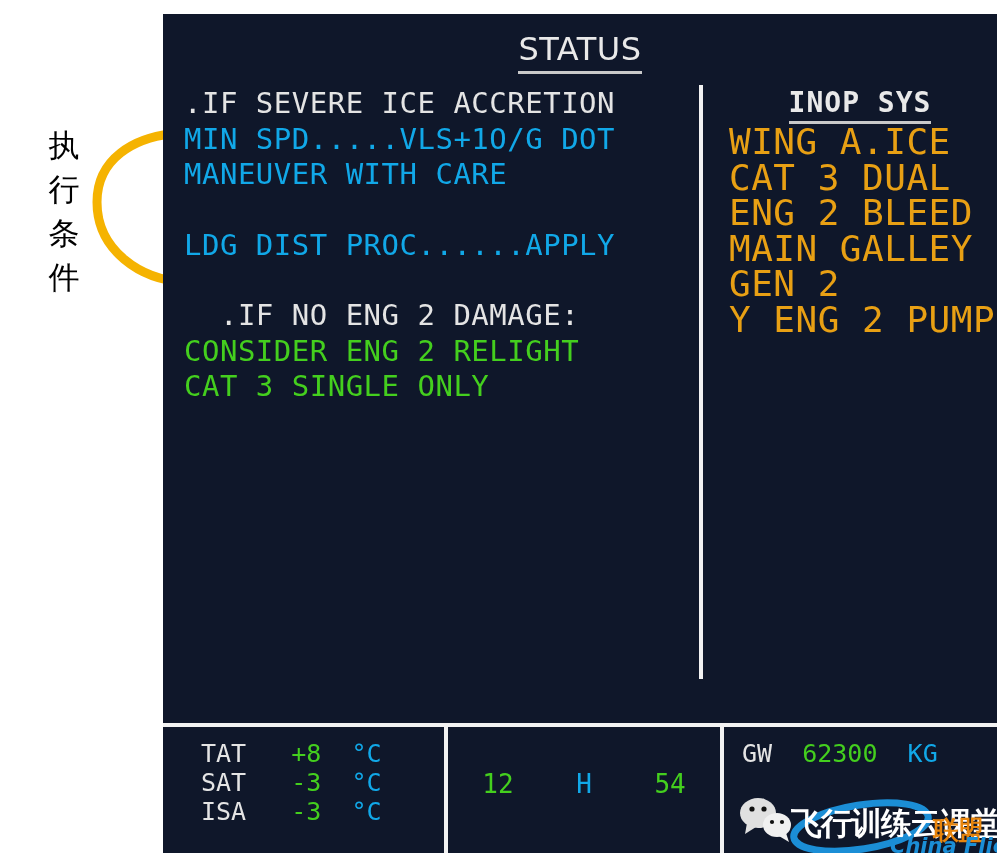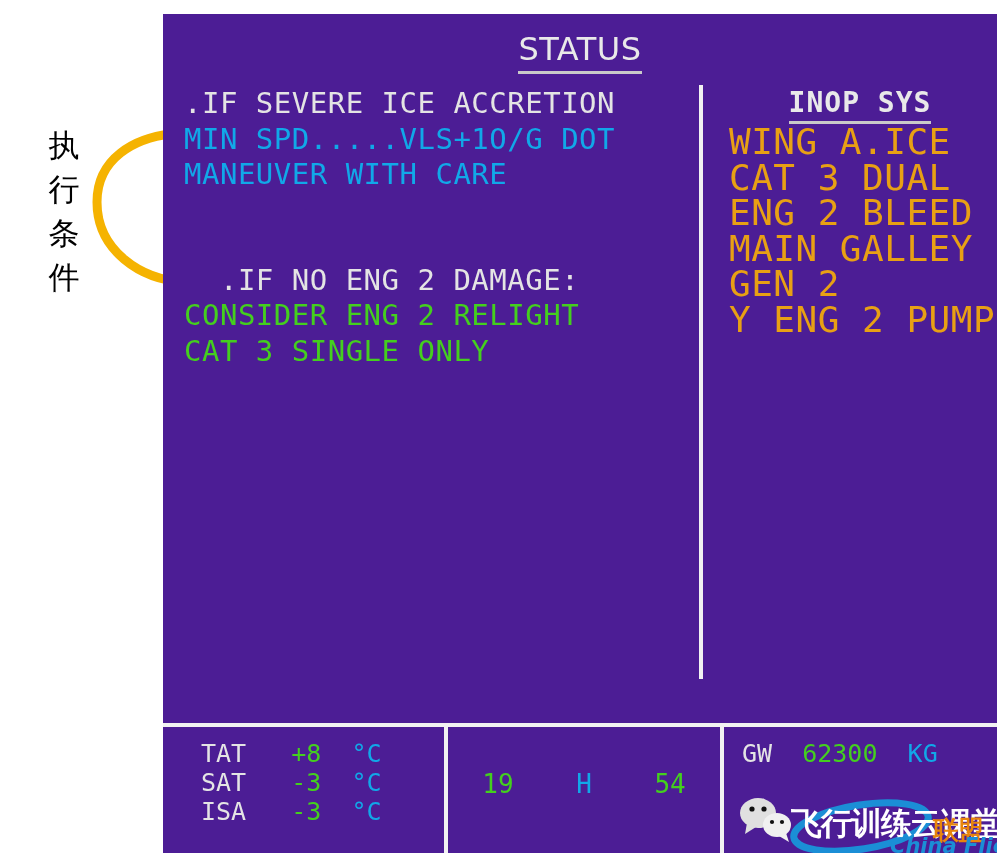--- a/index.html
+++ b/index.html
@@ -45,21 +45,21 @@
     height: 185px;
   }
 
   
   #ecam-display {
     position: absolute;
     left: 163px;
     top: 14px;
     width: 834px;
     height: 839px;
-    background: #4c1d95;
+    background: #0f172a;
   }
 
   #status-title {
     position: absolute;
     left: 0;
     top: 16px;
     width: 834px;
     text-align: center;
     color: #e9e9e9;
     font-family: "DejaVu Sans", sans-serif;
@@ -248,20 +248,21 @@
     <span class="titletext">STATUS</span>
   </div>
 
   <div id="column-divider"></div>
 
   <div id="proc-column">
     <div class="proc-line c-white">.IF SEVERE ICE ACCRETION</div>
     <div class="proc-line c-cyan">MIN SPD.....VLS+1O/G DOT</div>
     <div class="proc-line c-cyan">MANEUVER WITH CARE</div>
     <div class="proc-gap"></div>
+    <div class="proc-line c-cyan">LDG DIST PROC......APPLY</div>
     <div class="proc-gap"></div>
     <div class="proc-line c-white">  .IF NO ENG 2 DAMAGE:</div>
     <div class="proc-line c-green">CONSIDER ENG 2 RELIGHT</div>
     <div class="proc-line c-green">CAT 3 SINGLE ONLY</div>
   </div>
 
   <div id="inop-column">
     <div id="inop-title">
       <span class="titletext">INOP SYS</span>
     </div>
@@ -279,21 +280,21 @@
 
     <div class="bottom-cell" id="temp-cell">
       <div id="temp-rows">
         <div class="temp-row"><span class="temp-label">TAT</span>   <span class="temp-value">+8</span>  <span class="temp-unit">°C</span></div>
         <div class="temp-row"><span class="temp-label">SAT</span>   <span class="temp-value">-3</span>  <span class="temp-unit">°C</span></div>
         <div class="temp-row"><span class="temp-label">ISA</span>   <span class="temp-value">-3</span>  <span class="temp-unit">°C</span></div>
       </div>
     </div>
 
     <div class="bottom-cell" id="clock-cell">
-      <div id="clock-row"><span class="clock-num">19</span>    <span class="clock-sep">H</span>    <span class="clock-num">54</span></div>
+      <div id="clock-row"><span class="clock-num">12</span>    <span class="clock-sep">H</span>    <span class="clock-num">54</span></div>
     </div>
 
     <div class="bottom-cell" id="gw-cell">
       <div id="gw-row"><span class="gw-label">GW</span>  <span class="gw-value">62300</span>  <span class="gw-unit">KG</span></div>
     </div>
   </div>
 
   <div id="watermark">
     <svg width="265" height="78" viewBox="0 0 265 78">
       <g>

